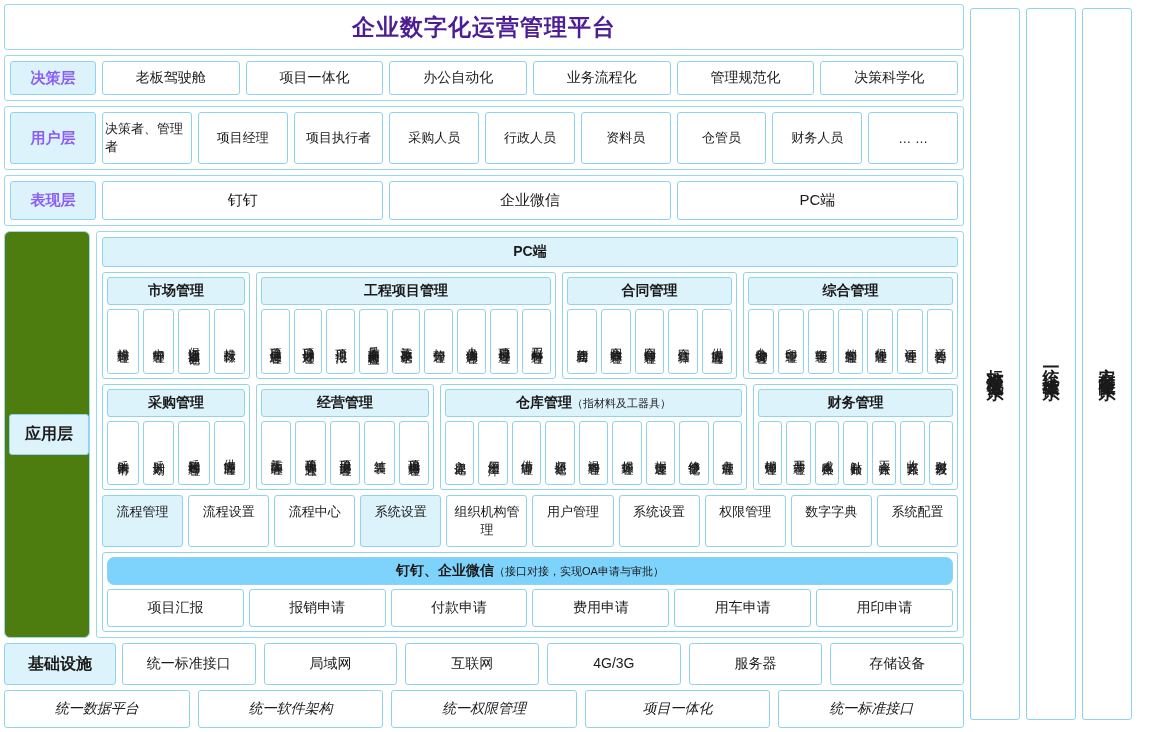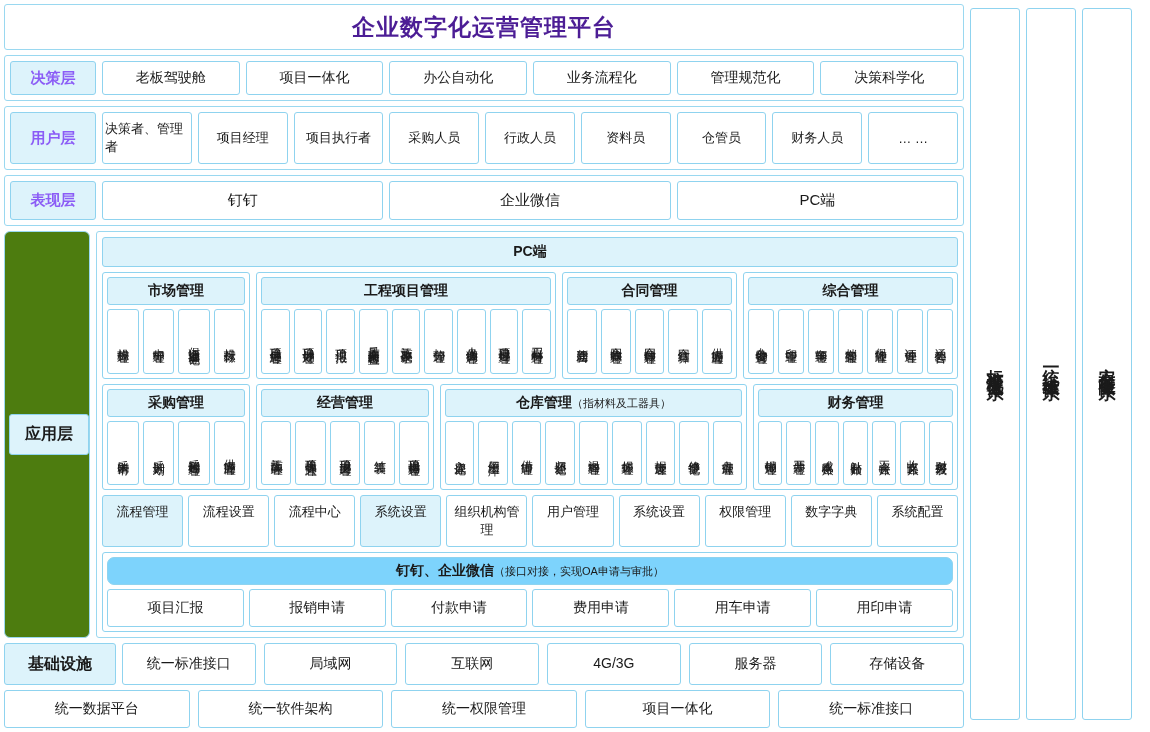--- a/index.html
+++ b/index.html
@@ -268,20 +268,21 @@
     border-radius: 3px;
     text-align: center;
     font-size: 14px;
     padding: 11px 2px;
     background: #fff;
     box-sizing: border-box;
   }
   .unified-row {
     display: flex;
     gap: 8px;
+    font-style: italic;
   }
   .unified-row .cell {
     flex: 1;
     border: 1px solid #8fd3ef;
     border-radius: 3px;
     text-align: center;
     font-size: 14px;
     padding: 9px 2px;
     background: #fff;
     box-sizing: border-box;

